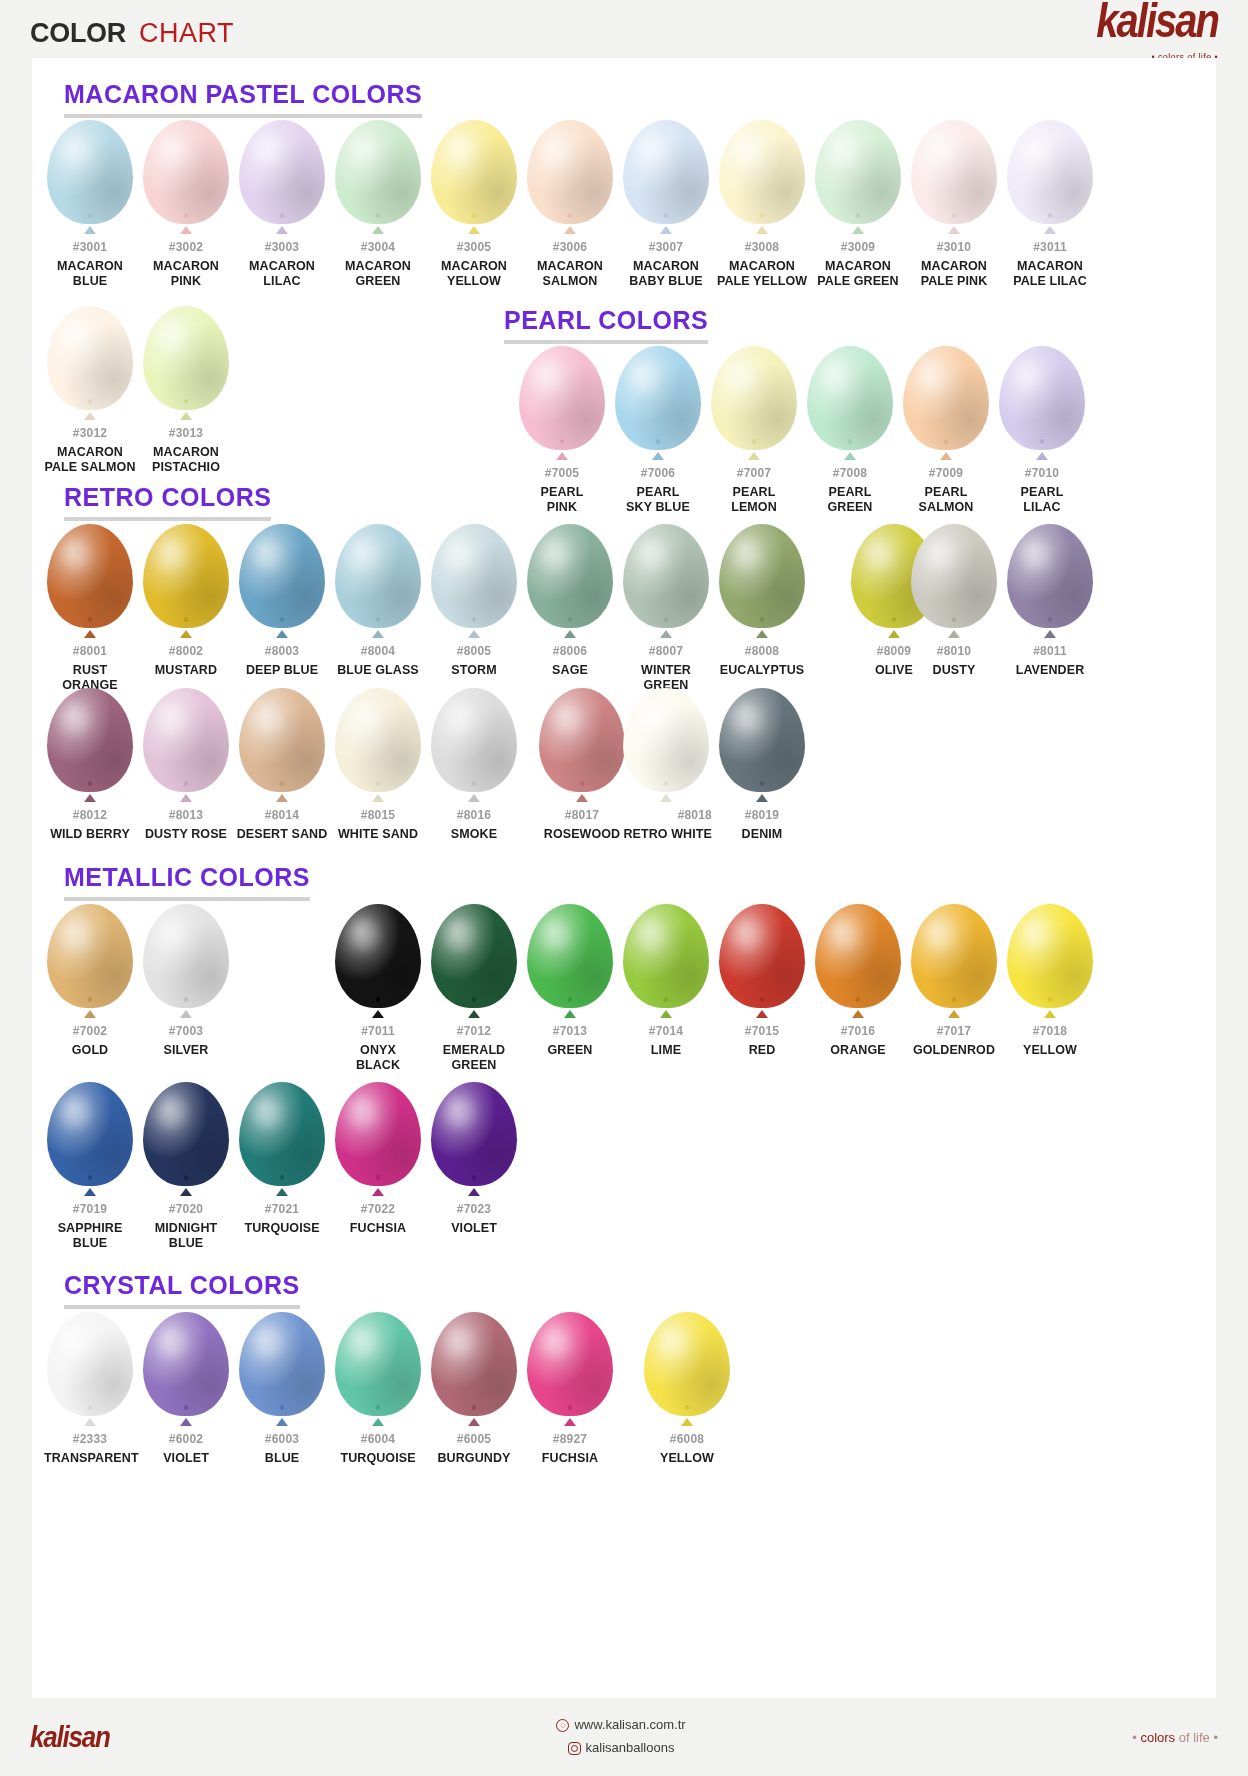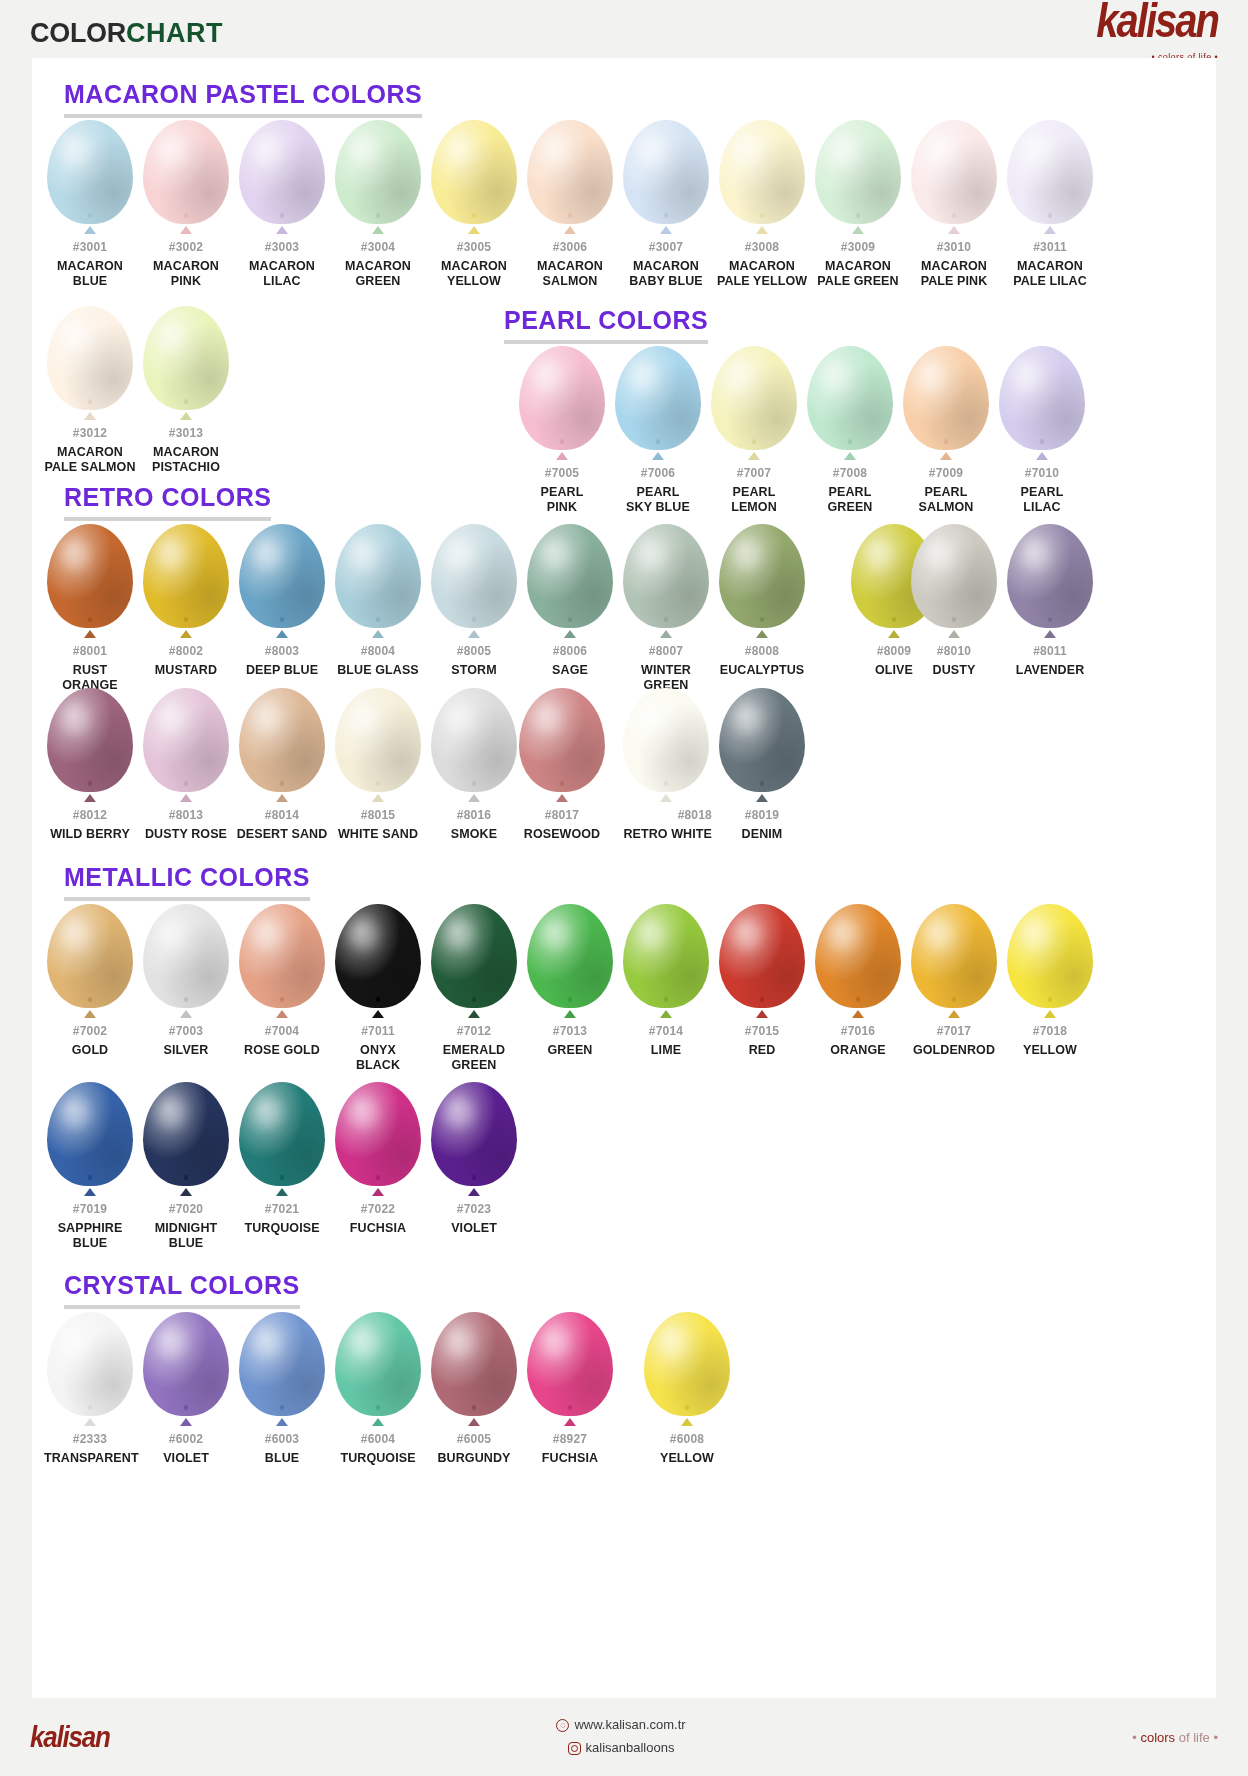--- a/index.html
+++ b/index.html
@@ -19,21 +19,21 @@
     display: flex; align-items: center;
     padding: 0 30px;
   }
   .doc-title {
     font-size: 27px;
     letter-spacing: .5px;
     color: #2b2b2b;
     white-space: nowrap;
   }
   .doc-title .bold { font-weight: bold; letter-spacing: -.3px; }
-  .doc-title .light { font-weight: 700; color: #14532d; }
+  .doc-title .light { font-weight: 400; color: #b91c1c; margin-left: 13px; }
 
   .brand-block {
     margin-left: auto;
     text-align: right;
     line-height: 1;
   }
   .brand-wordmark {
     font-size: 40px;
     font-weight: bold;
     font-style: italic;
@@ -494,21 +494,21 @@
       <div class="cname">WHITE SAND</div>
     </div>
     <div class="swatch" style="left: 396px; top: 630px;">
       <div class="balloon-wrap">
         <div class="balloon" style="background: radial-gradient(at 30% 26%, rgba(255, 255, 255, 0.55) 0%, rgba(255, 255, 255, 0) 46%), radial-gradient(at 78% 70%, rgba(0, 0, 0, 0.16) 0%, rgba(0, 0, 0, 0) 55%), rgb(220, 220, 220);"></div>
         <div class="knot" style="color: rgb(189, 189, 189);"></div>
       </div>
       <div class="code">#8016</div>
       <div class="cname">SMOKE</div>
     </div>
-    <div class="swatch" style="left: 484px; top: 630px;">
+    <div class="swatch" style="left: 504px; top: 630px;">
       <div class="balloon-wrap">
         <div class="balloon" style="background: radial-gradient(at 30% 26%, rgba(255, 255, 255, 0.55) 0%, rgba(255, 255, 255, 0) 46%), radial-gradient(at 78% 70%, rgba(0, 0, 0, 0.16) 0%, rgba(0, 0, 0, 0) 55%), rgb(207, 133, 133);"></div>
         <div class="knot" style="color: rgb(179, 106, 106);"></div>
       </div>
       <div class="code">#8017</div>
       <div class="cname">ROSEWOOD</div>
     </div>
     <div class="swatch" style="left: 588px; top: 630px; text-align: right;">
       <div class="balloon-wrap">
         <div class="balloon" style="background: radial-gradient(at 30% 26%, rgba(255, 255, 255, 0.55) 0%, rgba(255, 255, 255, 0) 46%), radial-gradient(at 78% 70%, rgba(0, 0, 0, 0.16) 0%, rgba(0, 0, 0, 0) 55%), rgb(251, 250, 240);"></div>
@@ -534,28 +534,20 @@
       <div class="code">#7002</div>
       <div class="cname">GOLD</div>
     </div>
     <div class="swatch" style="left: 108px; top: 846px;">
       <div class="balloon-wrap">
         <div class="balloon" style="background: radial-gradient(at 30% 26%, rgba(255, 255, 255, 0.55) 0%, rgba(255, 255, 255, 0) 46%), radial-gradient(at 78% 70%, rgba(0, 0, 0, 0.16) 0%, rgba(0, 0, 0, 0) 55%), rgb(226, 226, 226);"></div>
         <div class="knot" style="color: rgb(189, 189, 189);"></div>
       </div>
       <div class="code">#7003</div>
       <div class="cname">SILVER</div>
-    </div>
-    <div class="swatch" style="left: 204px; top: 846px;">
-      <div class="balloon-wrap">
-        <div class="balloon" style="background: radial-gradient(at 30% 26%, rgba(255, 255, 255, 0.55) 0%, rgba(255, 255, 255, 0) 46%), radial-gradient(at 78% 70%, rgba(0, 0, 0, 0.16) 0%, rgba(0, 0, 0, 0) 55%), rgb(230, 162, 135);"></div>
-        <div class="knot" style="color: rgb(196, 128, 104);"></div>
-      </div>
-      <div class="code">#7004</div>
-      <div class="cname">ROSE GOLD</div>
     </div>
     <div class="swatch" style="left: 300px; top: 846px;">
       <div class="balloon-wrap">
         <div class="balloon" style="background: radial-gradient(at 30% 26%, rgba(255, 255, 255, 0.55) 0%, rgba(255, 255, 255, 0) 46%), radial-gradient(at 78% 70%, rgba(0, 0, 0, 0.16) 0%, rgba(0, 0, 0, 0) 55%), rgb(20, 20, 20);"></div>
         <div class="knot" style="color: rgb(0, 0, 0);"></div>
       </div>
       <div class="code">#7011</div>
       <div class="cname">ONYX
 BLACK</div>
     </div>

